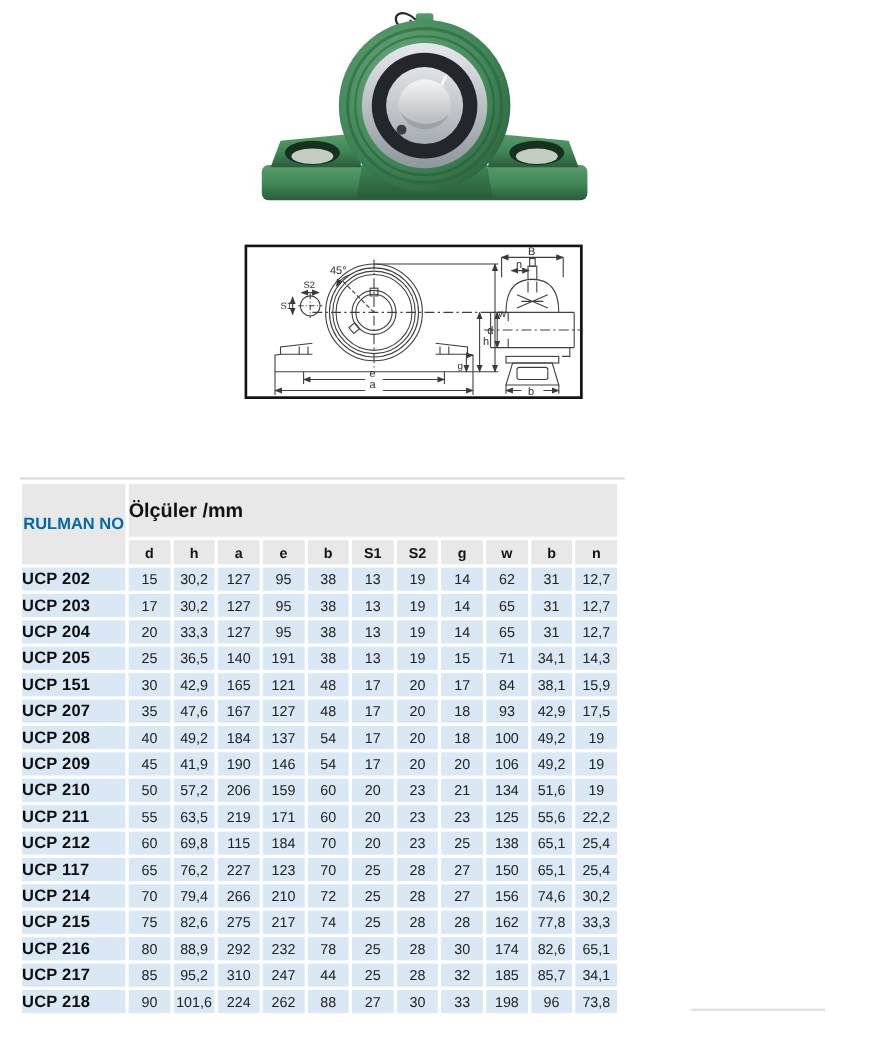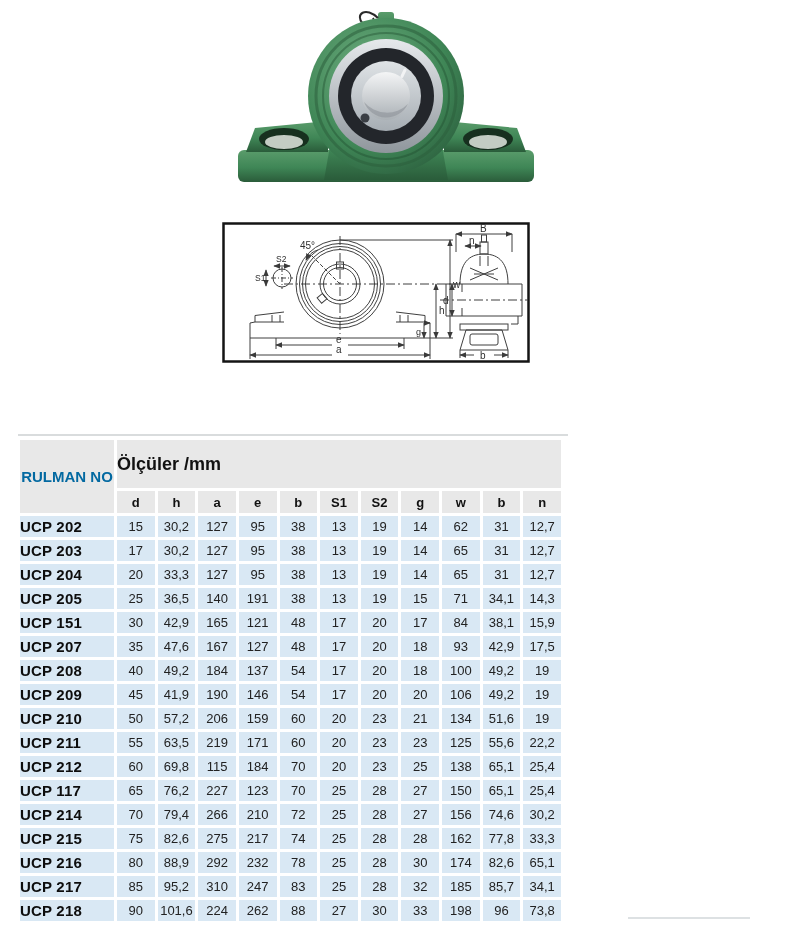--- a/index.html
+++ b/index.html
@@ -402,21 +402,21 @@
         <td class="num">174</td>
         <td class="num">82,6</td>
         <td class="num">65,1</td>
       </tr>
       <tr>
     <td class="name">UCP 217</td>
   <td class="num">85</td>
         <td class="num">95,2</td>
         <td class="num">310</td>
         <td class="num">247</td>
-        <td class="num">83</td>
+        <td class="num">44</td>
         <td class="num">25</td>
         <td class="num">28</td>
         <td class="num">32</td>
         <td class="num">185</td>
         <td class="num">85,7</td>
         <td class="num">34,1</td>
       </tr>
       <tr>
     <td class="name">UCP 218</td>
   <td class="num">90</td>

